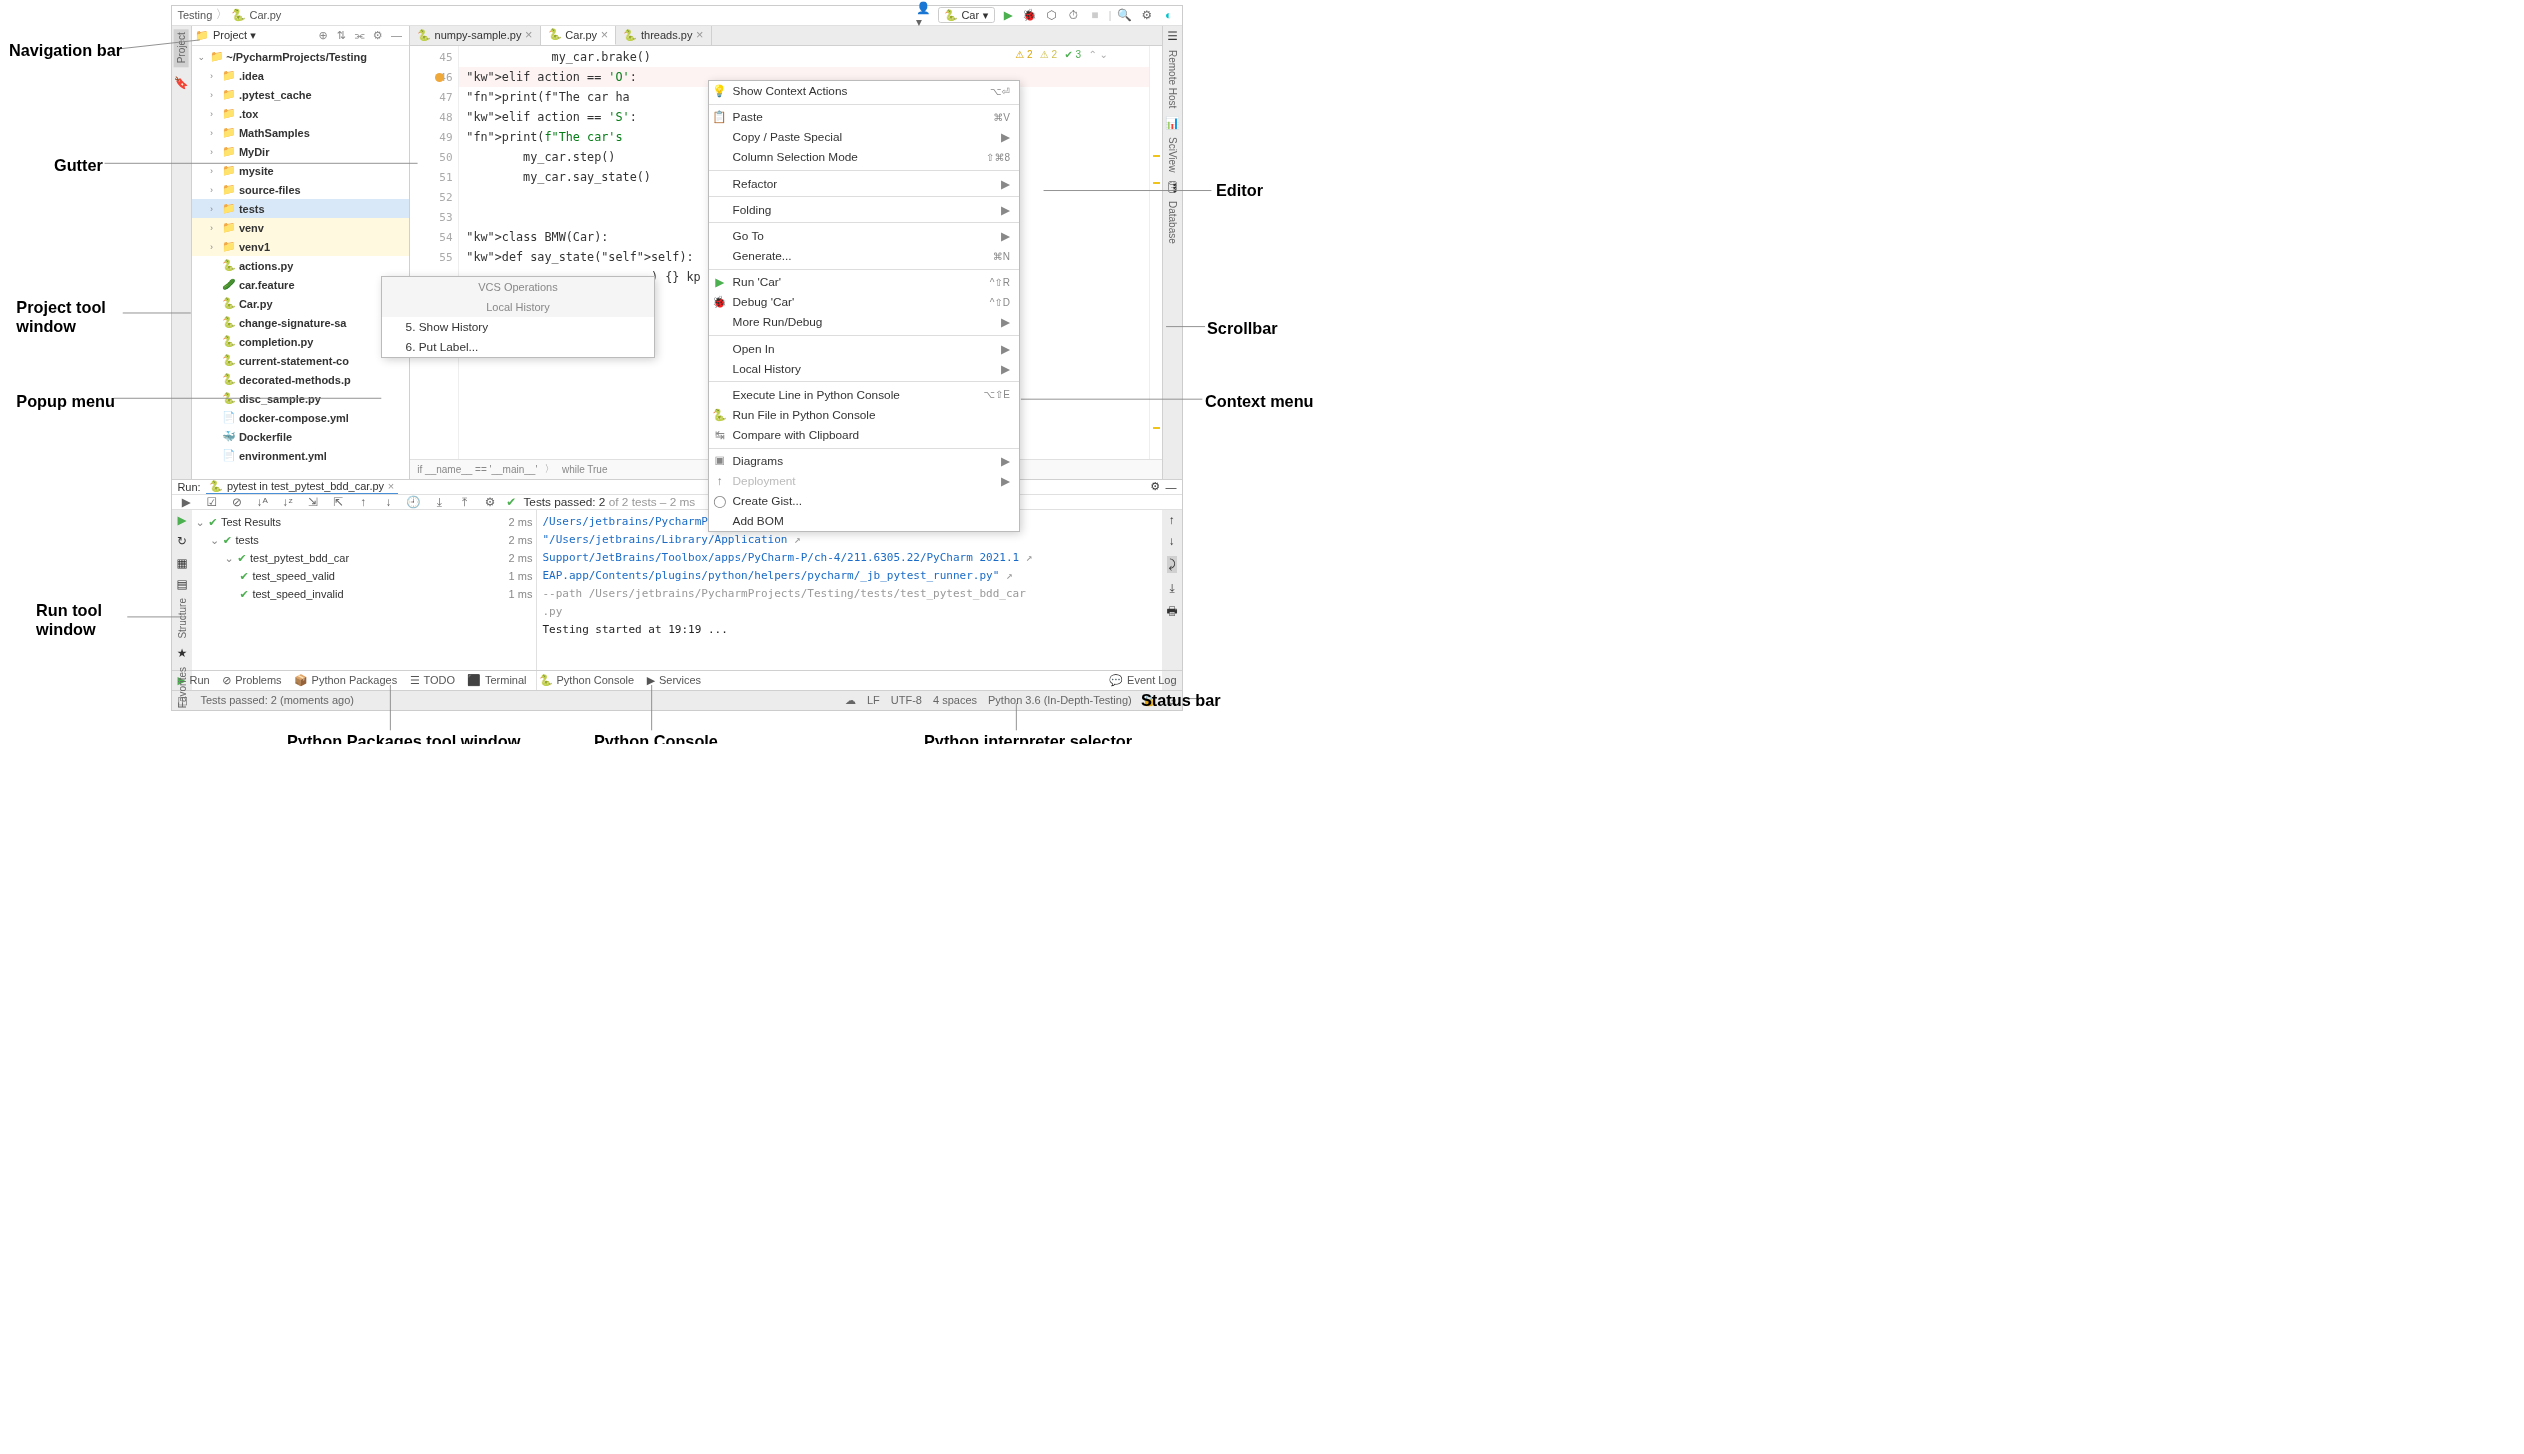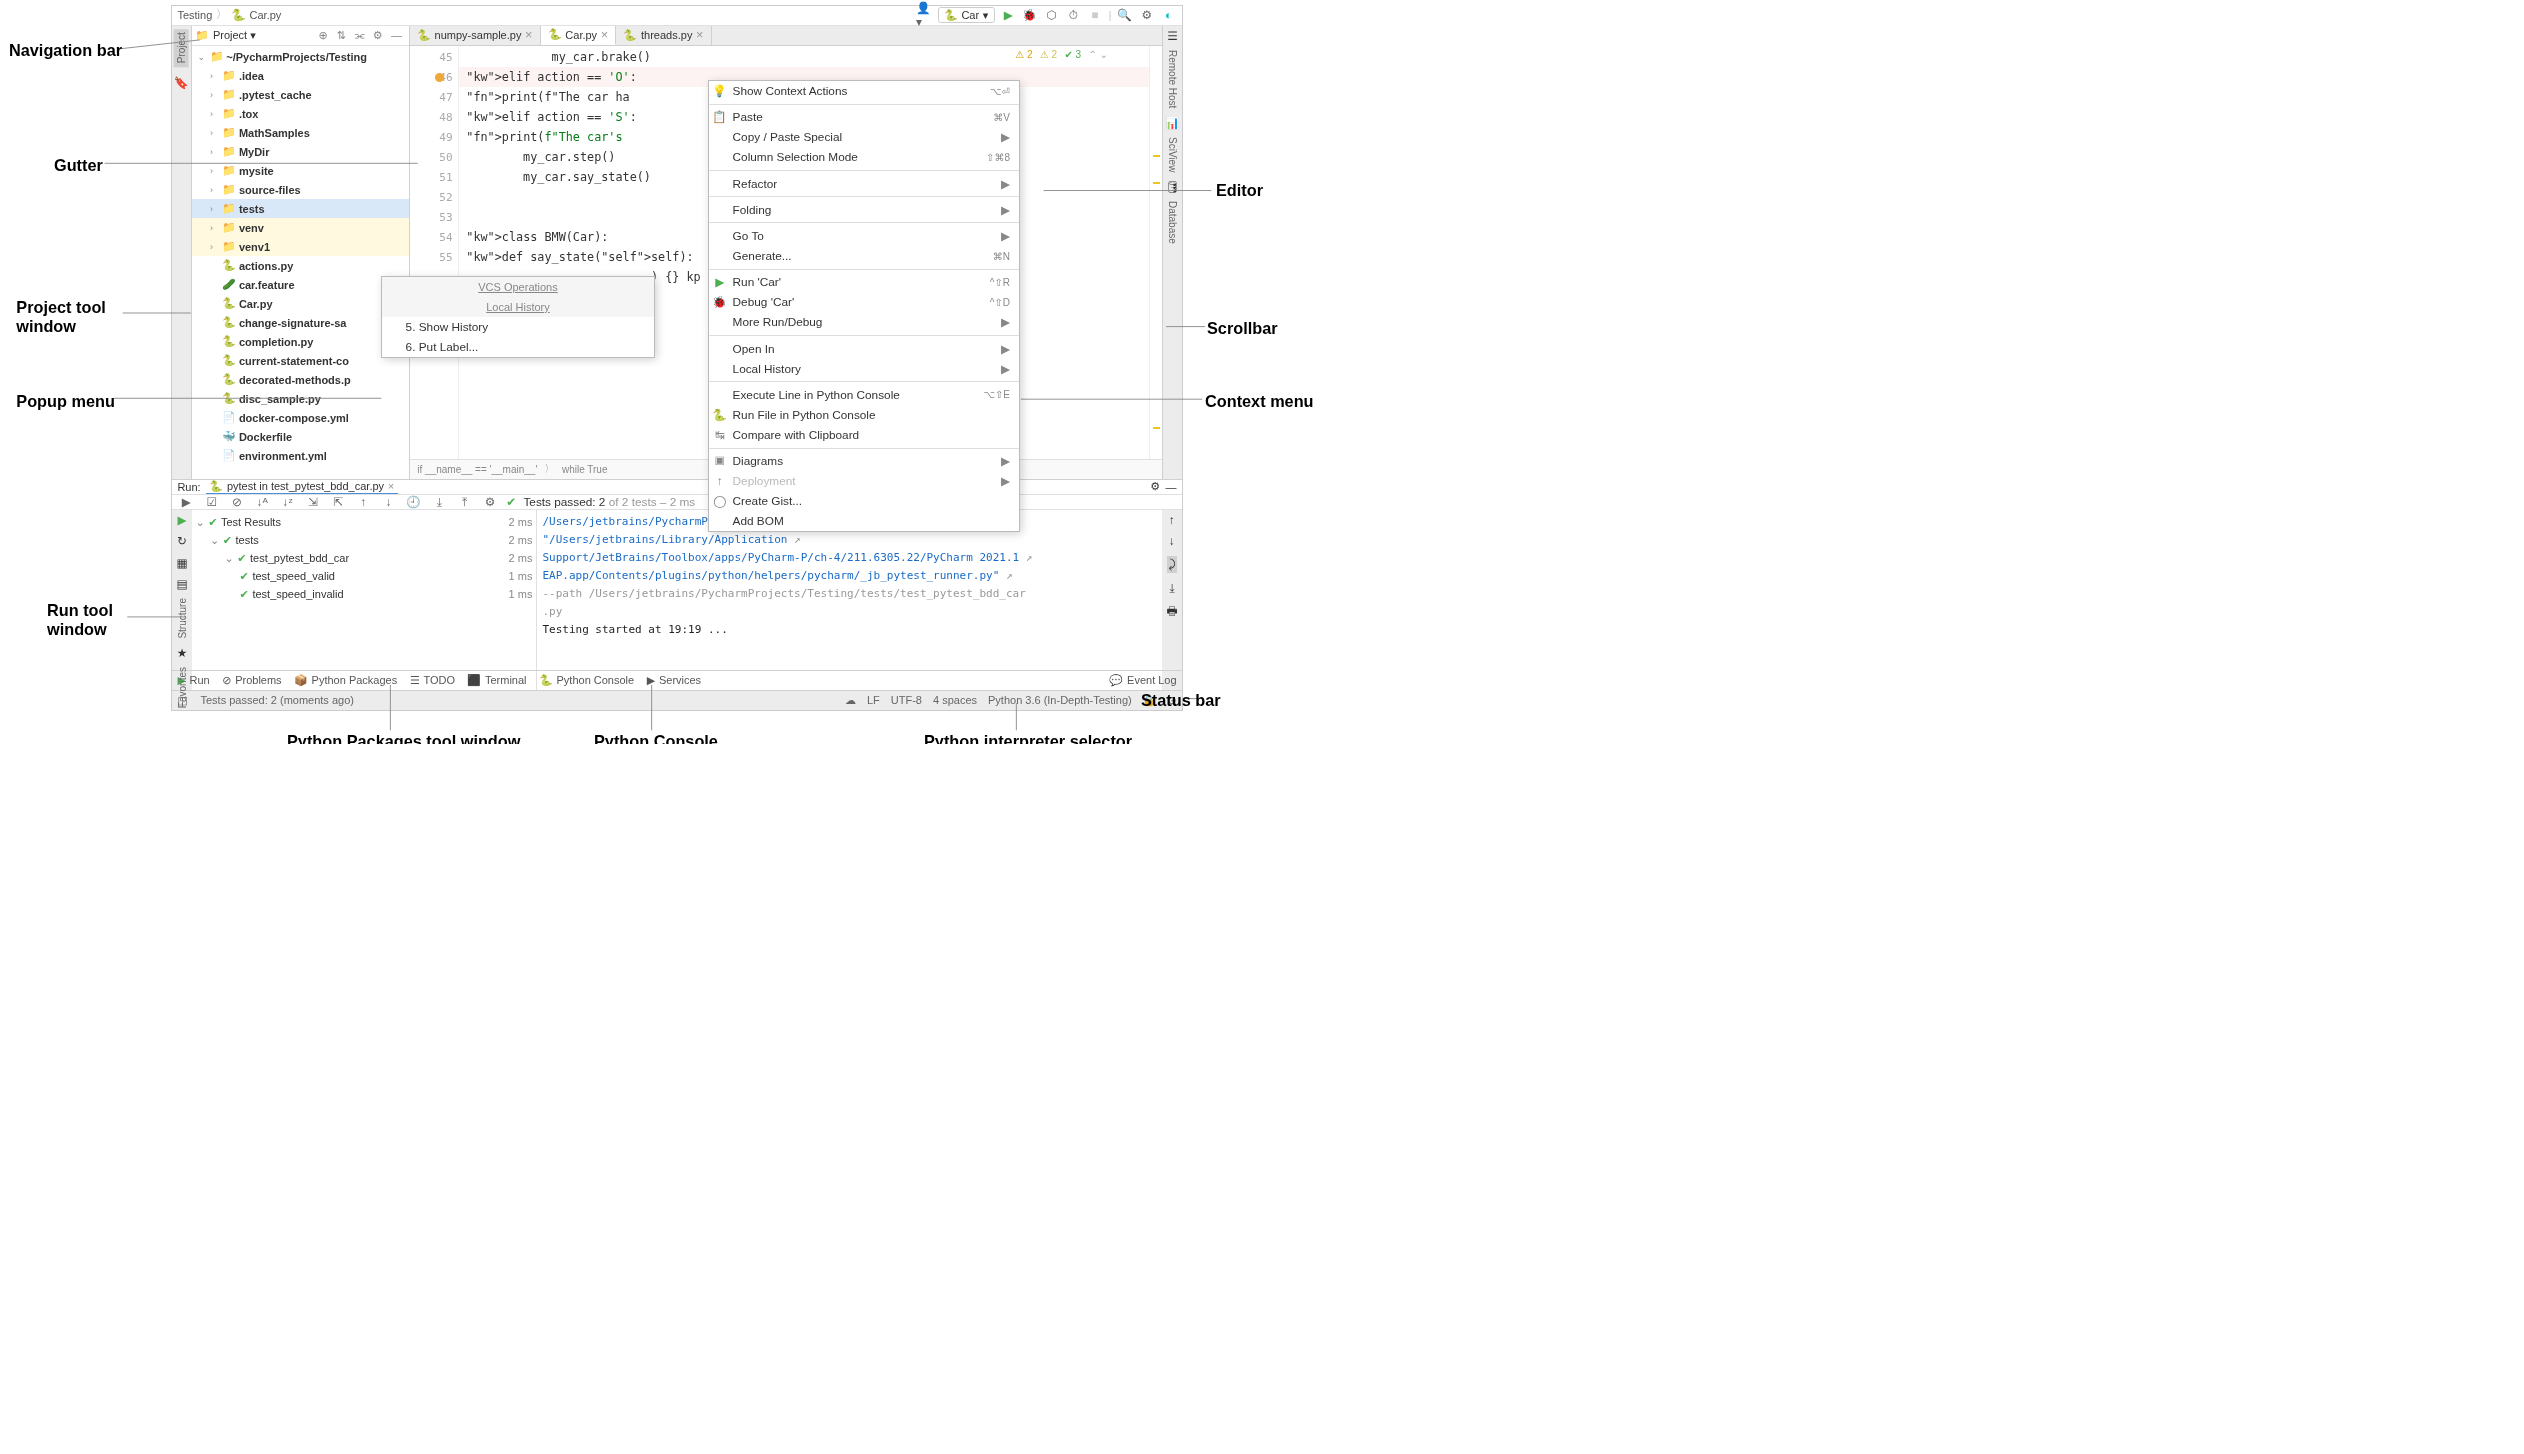--- a/index.html
+++ b/index.html
@@ -71,37 +71,37 @@
 .bottom-right { margin-left:auto; display:flex; gap:9px; align-items:center; }
 .status-bar { height: 20px; border-top: 0.9px solid #d0d0d0; display: flex; align-items: center; padding: 0 5.4px; gap: 12.7px; font-size: 11px; color: #666; background:#ececec; }
 .status-right { margin-left:auto; display:flex; gap:11px; align-items:center; }
 .context-menu { position:absolute; background:#fff; border:0.9px solid #bbb; box-shadow: 1.8px 1.8px 9px rgba(0,0,0,.2); font-size:11.8px; z-index:50; }
 .cm-row { display:flex; align-items:center; height:20px; padding:0 9px 0 23.6px; gap:7.3px; cursor:pointer; position:relative; }
 .cm-row.sel { background:#2f65ca; color:#fff; }
 .cm-icn { position:absolute; left:3.6px; width:14.5px; text-align:center; }
 .cm-short { margin-left:auto; color:#888; font-size:10px; }
 .cm-arrow { margin-left:auto; color:#888; }
 .cm-sep { height:0.9px; background:#ddd; margin:2.7px 0; }
-.cm-header { height:20px; display:flex; align-items:center; justify-content:center; color:#888; background:#f5f5f5; font-size:11px;text-decoration:underline; }
+.cm-header { height:20px; display:flex; align-items:center; justify-content:center; color:#888; background:#f5f5f5; font-size:11px; }
 .cm-disabled { color:#bbb; }
 #popup-menu { left:381px; top:276px; width:274px; }
 #ctx-menu { left:708px; top:80px; width:312px; }
 .folder-icon { color:#9aa0a6; }
 .folder-icon.blue { color:#4a90d9; }
 .folder-icon.orange { color:#e8a33d; }
 .py-icon { color:#3572a5; }
 </style>
 </head>
 <body>
 
 <div class="annotation" style="left:9px; top:41px;">Navigation bar</div>
 <div class="annotation" style="left:54px; top:156px;">Gutter</div>
 <div class="annotation" style="left:16.3px; top:298px; width:109px;">Project tool window</div>
 <div class="annotation" style="left:16.3px; top:392px;">Popup menu</div>
-<div class="annotation" style="left:36px; top:601px; width:91px;margin-left:11px;">Run tool window</div>
+<div class="annotation" style="left:36px; top:601px; width:91px;">Run tool window</div>
 <div class="annotation" style="left:1216px; top:181px;">Editor</div>
 <div class="annotation" style="left:1207px; top:319px;">Scrollbar</div>
 <div class="annotation" style="left:1205px; top:392px;">Context menu</div>
 <div class="annotation" style="left:1141px; top:691px;">Status bar</div>
 <div class="annotation" style="left:287px; top:732px;">Python Packages tool window</div>
 <div class="annotation" style="left:594px; top:732px;">Python Console</div>
 <div class="annotation" style="left:924px; top:732px;">Python interpreter selector</div>
 
 <svg style="position:absolute; left:0; top:0; width:1316px; height:753px; pointer-events:none; z-index:40;" viewBox="0 0 1450 830" width="1316" height="753">
 <line x1="130" y1="54" x2="220" y2="44" stroke="#888"></line>

